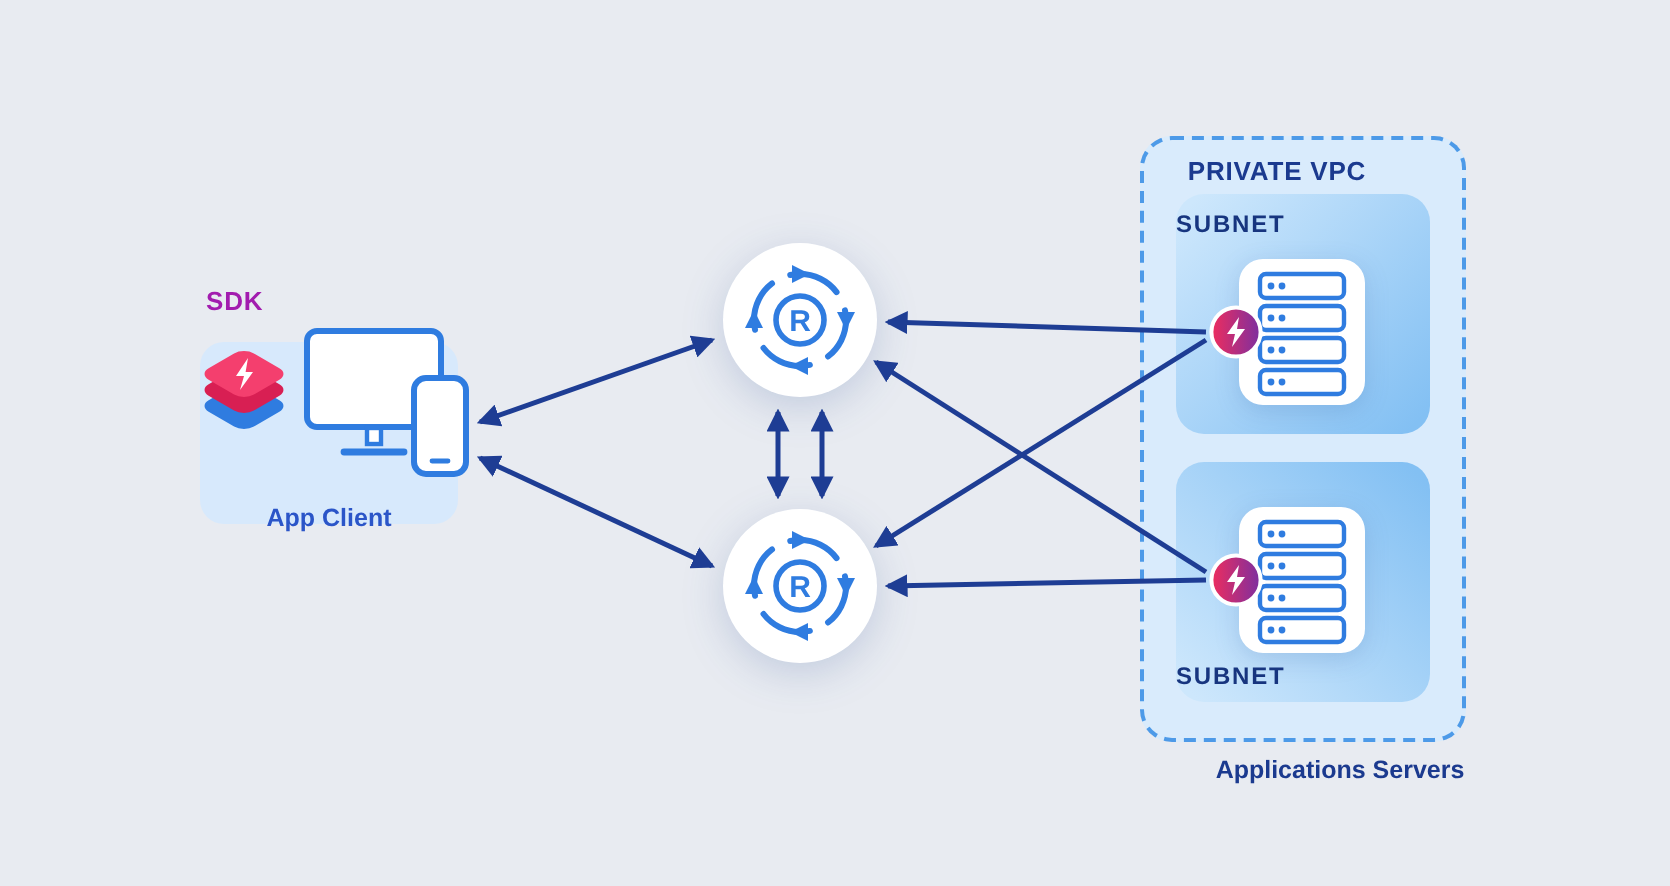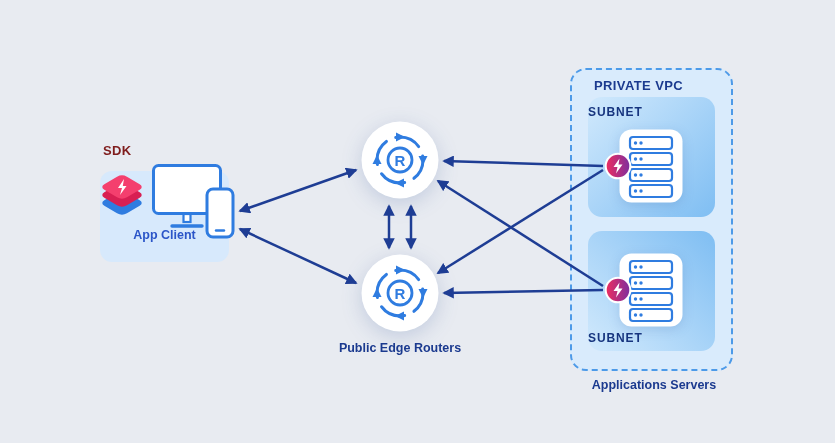--- a/index.html
+++ b/index.html
@@ -1,25 +1,25 @@
 <!DOCTYPE html>
 <html><head>
 <meta charset="utf-8">
 <style>
   html,body{margin:0;padding:0;background:#e8ebf1;}
   .stage{position:relative;width:835px;height:443px;background:#e8ebf1;
          font-family:"Liberation Sans",sans-serif;overflow:hidden;}
   .abs{position:absolute;}
 
-  .sdk-label{left:103px;top:143px;font-size:13px;letter-spacing:.4px;color:#7f1d1d;font-weight:bold;}
+  .sdk-label{left:103px;top:143px;font-size:13px;letter-spacing:.4px;color:#a21caf;font-weight:bold;}
   .sdk-icon{left:96px;top:160px;}
   .app-box{left:100px;top:171px;width:129px;height:91px;background:#d7e9fc;border-radius:12px;}
   .monitor-icon{left:151px;top:163px;}
   .phone-icon{left:205px;top:187px;}
-  .app-client-label{left:100px;top:228px;width:129px;text-align:center;font-size:12.5px;font-weight:bold;color:#2b55c8;}
+  .app-client-label{left:100px;top:252px;width:129px;text-align:center;font-size:12.5px;font-weight:bold;color:#2b55c8;}
 
   .router-node{width:78px;height:78px;filter:drop-shadow(0 5px 10px rgba(23,60,140,.18));}
   .router-top{left:361px;top:121px;}
   .router-bottom{left:361px;top:254px;}
   .routers-caption{left:310px;top:341px;width:180px;text-align:center;font-size:12.5px;font-weight:bold;color:#1b3a8f;}
 
   .vpc{left:570px;top:68px;width:163px;height:303px;border:2px dashed #4d9ae8;
        border-radius:16px;background:#d9ebfc;box-sizing:border-box;}
   .vpc-title{left:570px;top:78px;width:137px;text-align:center;font-size:13px;font-weight:bold;
              letter-spacing:.4px;color:#1b3a8f;}
@@ -27,21 +27,21 @@
   .subnet-top{left:588px;top:97px;background:linear-gradient(135deg,#cde7fc 5%,#83c0f3 95%);}
   .subnet-bottom{left:588px;top:231px;background:linear-gradient(225deg,#83c0f3 5%,#cde7fc 95%);}
   .subnet-label{width:127px;text-align:left;font-size:12px;font-weight:bold;letter-spacing:.9px;color:#17357f;}
   .subnet-top-label{left:588px;top:105px;}
   .subnet-bottom-label{left:588px;top:331px;}
   .server-icon{filter:drop-shadow(0 3px 6px rgba(23,60,140,.15));}
   .server-top{left:618px;top:128px;}
   .server-bottom{left:618px;top:252px;}
   .badge-top{left:604px;top:152px;}
   .badge-bottom{left:604px;top:276px;}
-  .apps-caption{left:564px;top:378px;width:180px;text-align:center;font-size:12.5px;font-weight:bold;color:#1b3a8f;}
+  .apps-caption{left:580px;top:378px;width:180px;text-align:center;font-size:12.5px;font-weight:bold;color:#1b3a8f;}
 
   .arrows{left:0;top:0;width:835px;height:443px;pointer-events:none;}
 </style>
 </head>
 <body>
 
 <div class="stage">
 
   <div class="abs sdk-label">SDK</div>
 
@@ -92,21 +92,20 @@
       <circle cx="39" cy="39" r="23" fill="none" stroke="#2f7ce0" stroke-width="3" stroke-dasharray="26 10.1" stroke-dashoffset="5" stroke-linecap="round"></circle>
       <polygon points="35,11.5 44,16 35,20.5" fill="#2f7ce0"></polygon>
       <polygon points="57.5,35 62,44 66.5,35" fill="#2f7ce0"></polygon>
       <polygon points="43,57.5 34,62 43,66.5" fill="#2f7ce0"></polygon>
       <polygon points="11.5,43 16,34 20.5,43" fill="#2f7ce0"></polygon>
       <circle cx="39" cy="39" r="12" fill="#ffffff" stroke="#2f7ce0" stroke-width="2.8"></circle>
       <text x="39" y="44.5" text-anchor="middle" font-size="15" font-weight="bold" font-family="Liberation Sans, sans-serif" fill="#2f7ce0">R</text>
     </g>
   </svg>
 
-  <div class="abs routers-caption">Public Edge Routers</div>
 
   <div class="abs vpc"></div>
   <div class="abs vpc-title">PRIVATE VPC</div>
 
   <div class="abs subnet subnet-top"></div>
   <div class="abs subnet-label subnet-top-label">SUBNET</div>
 
   <div class="abs subnet subnet-bottom"></div>
   <div class="abs subnet-label subnet-bottom-label">SUBNET</div>
 

